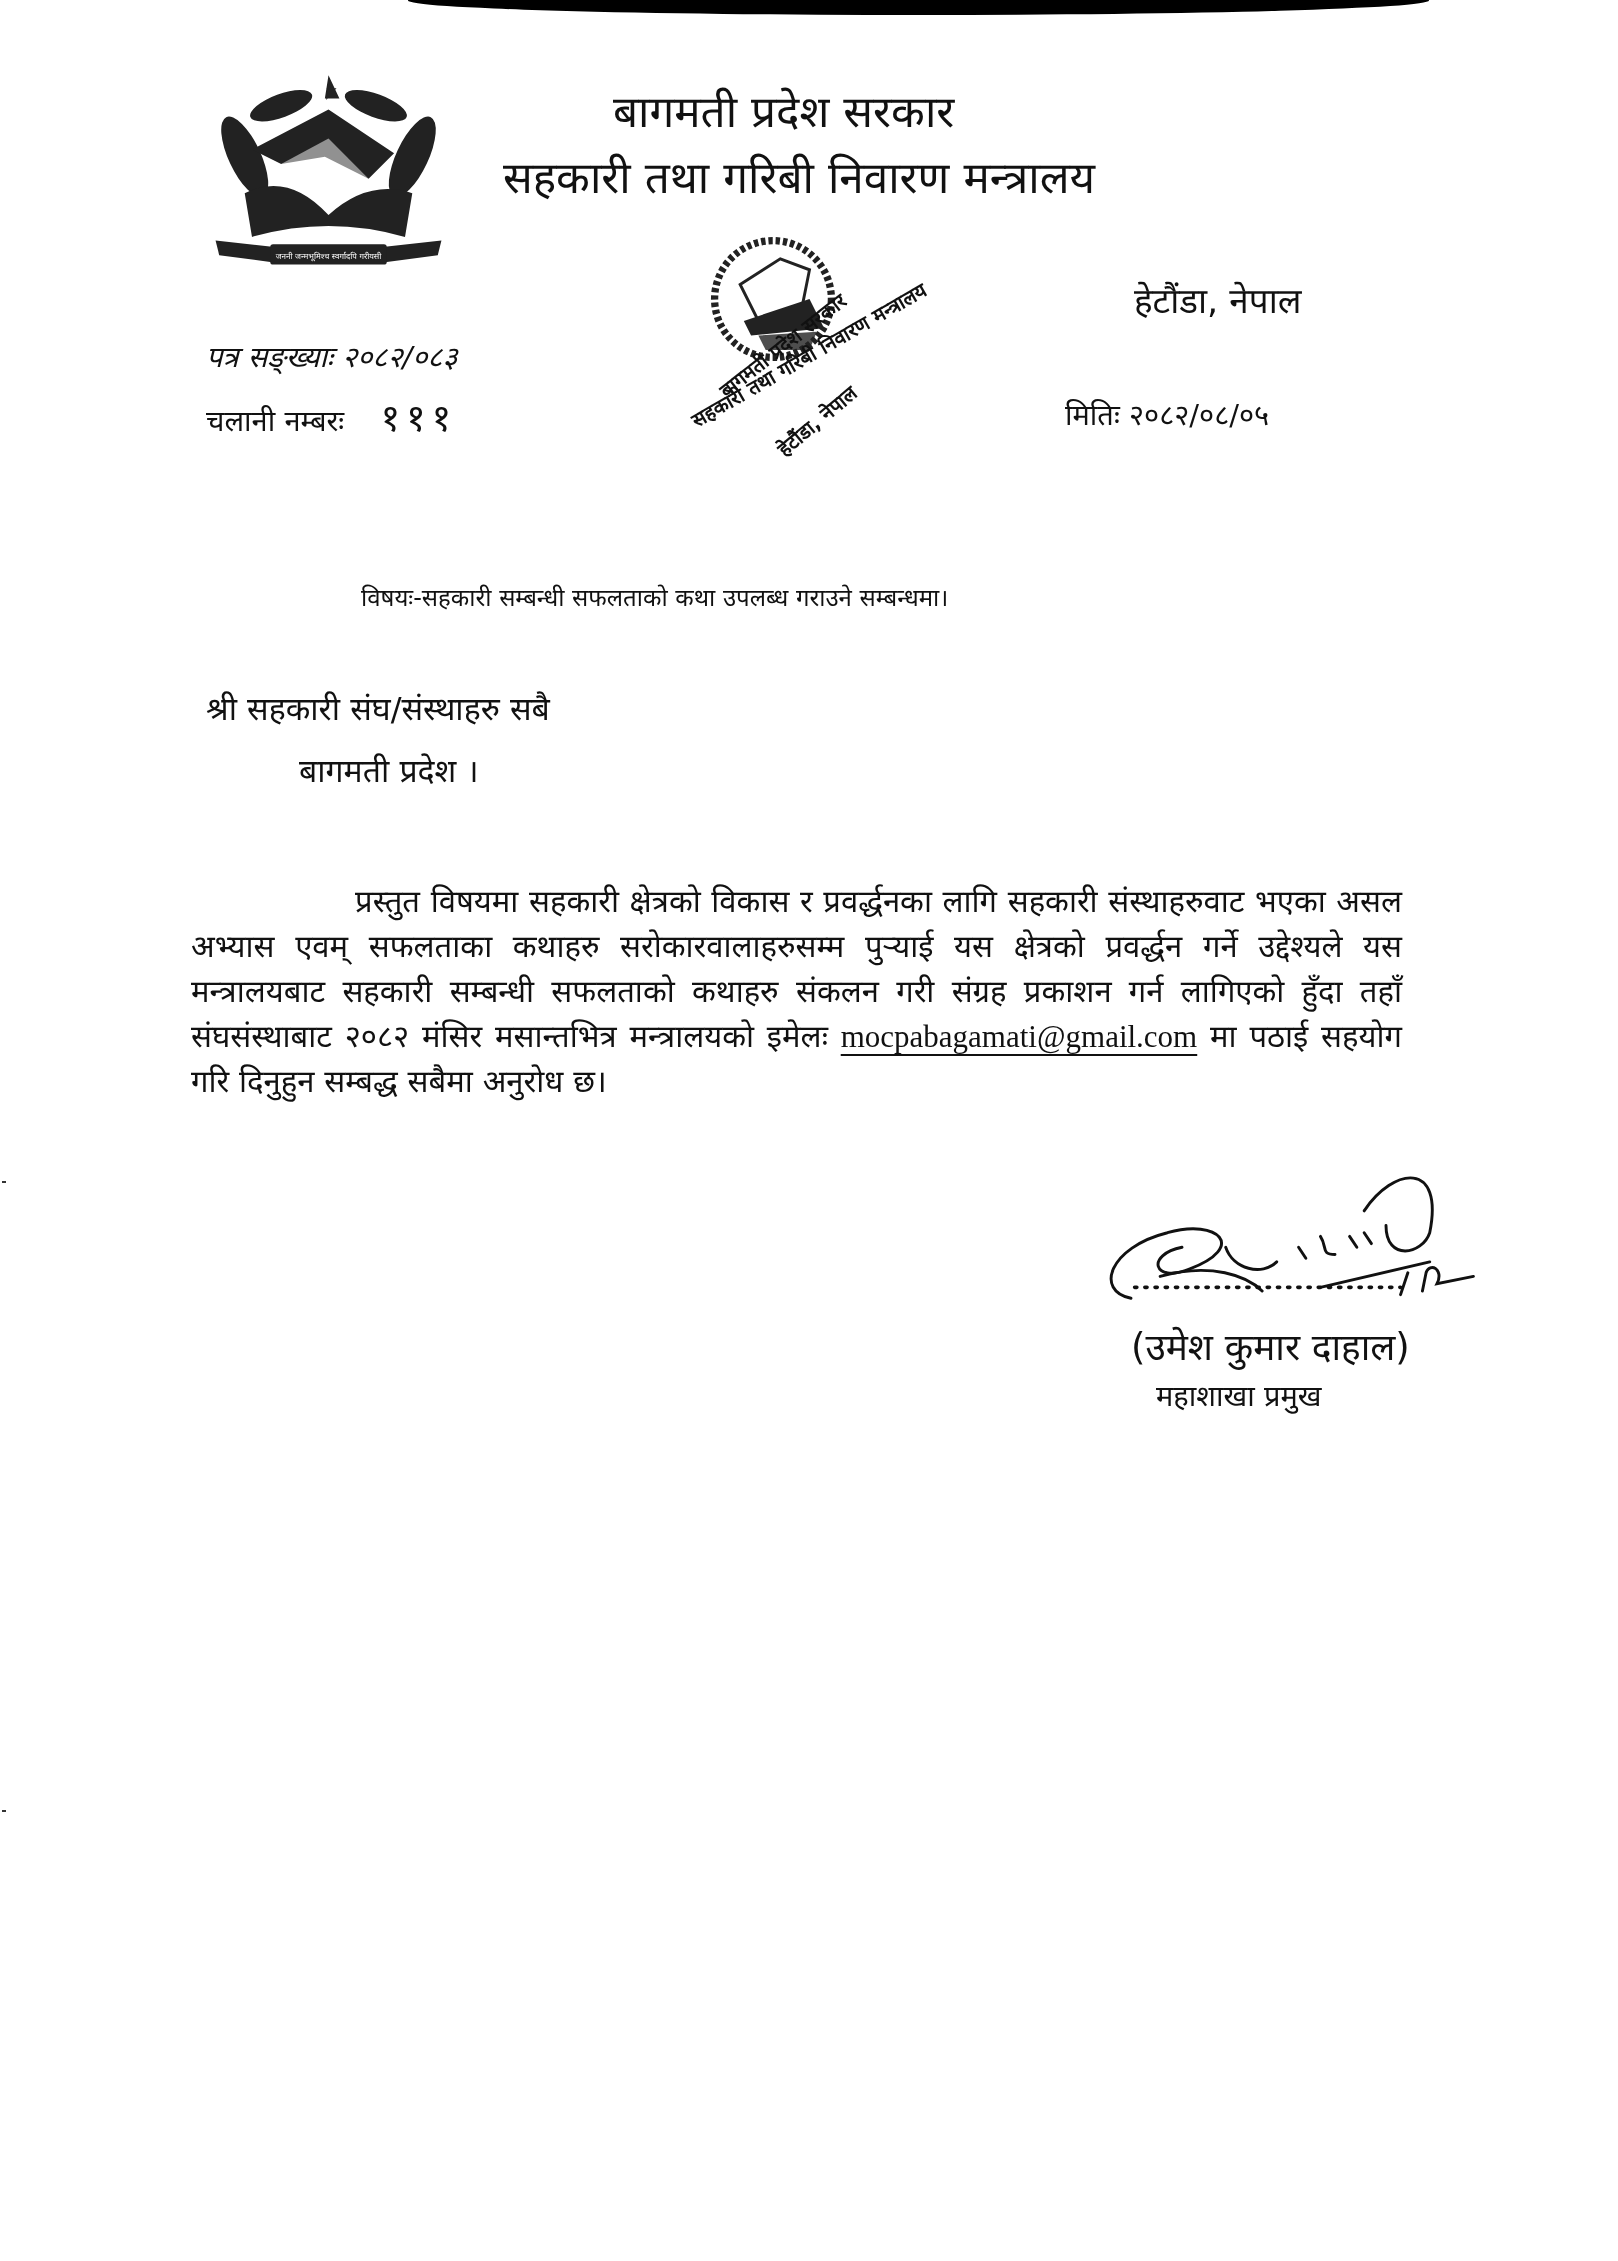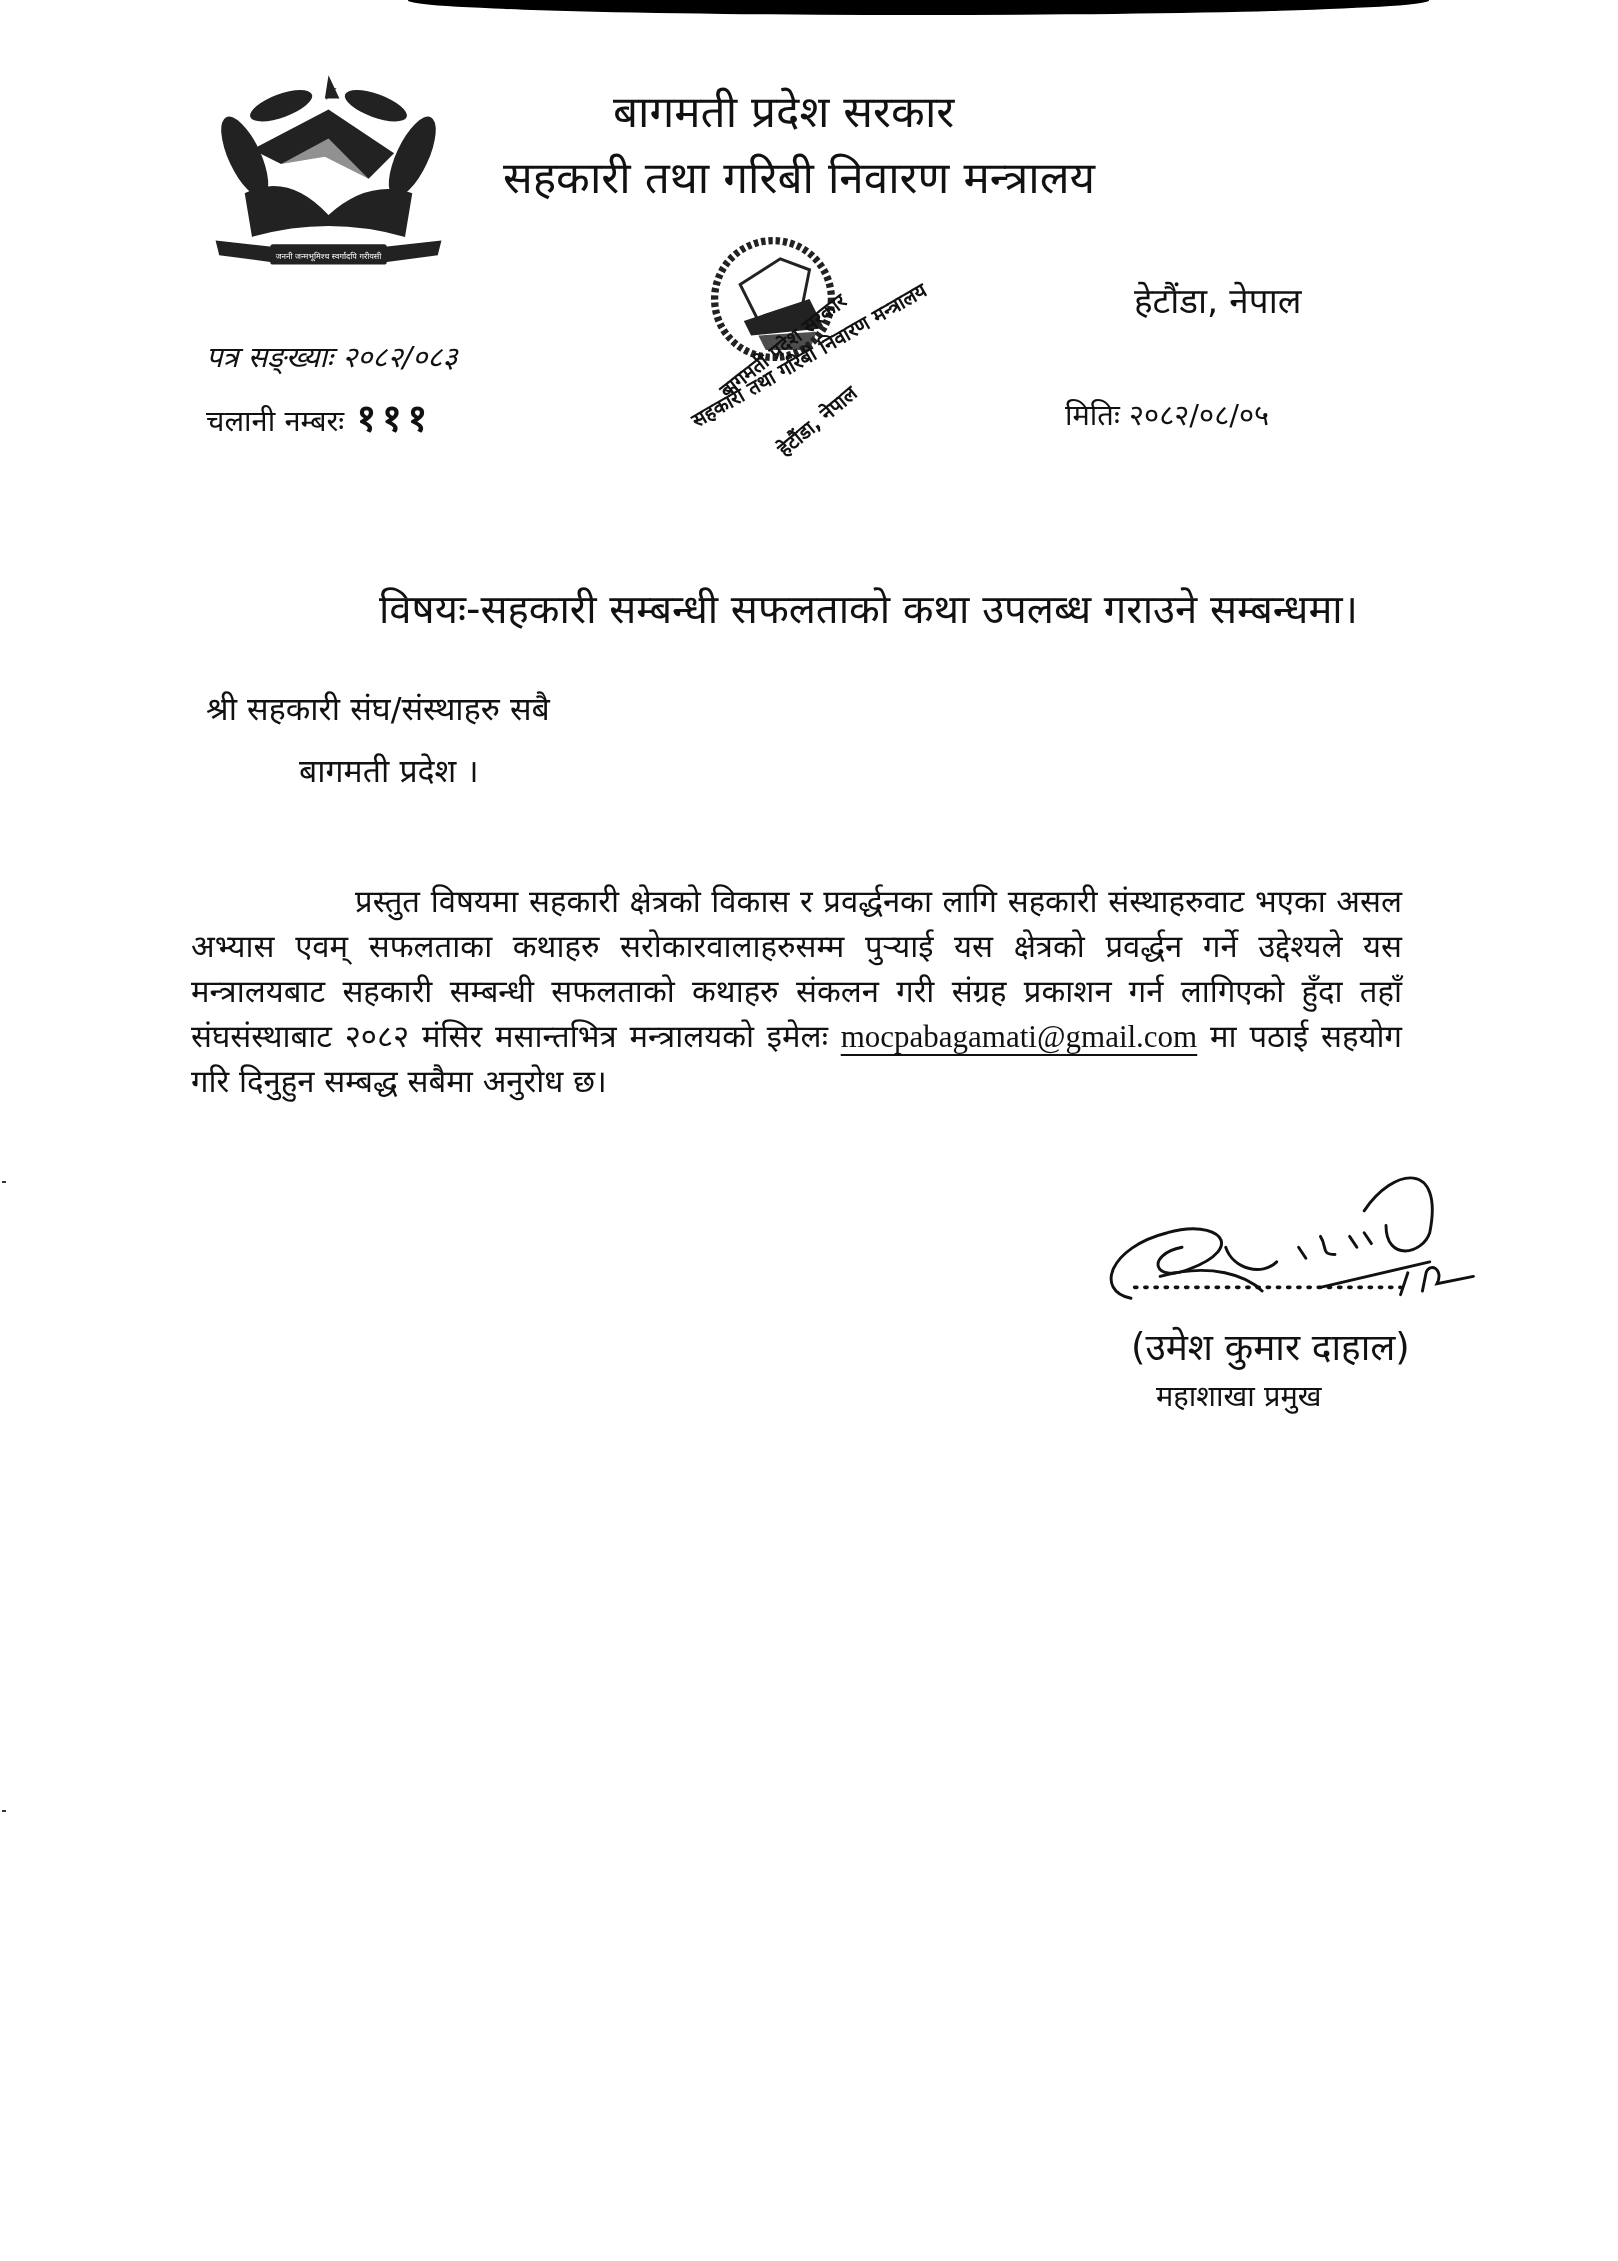--- a/index.html
+++ b/index.html
@@ -26,21 +26,21 @@
       transform-origin: left center; white-space: nowrap;
     }
     .header-line {
       position: absolute; font-size: 44px; white-space: nowrap; color: #111;
     }
     .meta {
       position: absolute; font-size: 29px; white-space: nowrap;
     }
     .subject {
       position: absolute; left: 361px; top: 580px;
-      font-size: 40px; white-space: nowrap; margin-left: 18px;
+      font-size: 24px; white-space: nowrap;
     }
     .addressee { position: absolute; font-size: 32px; white-space: nowrap; }
     .body-para {
       position: absolute; left: 191px; top: 879px; width: 1211px;
       font-size: 31px; line-height: 45px; text-align: justify;
       text-indent: 164px;
     }
     .email-link {
       font-family: "Liberation Serif", serif;
       text-decoration: underline; text-decoration-thickness: 2.2px;
@@ -91,21 +91,21 @@
 </div>
 
 <div class="meta" style="left:1134px; top:276px; font-size:35px;">हेटौंडा, नेपाल</div>
 
 <div class="meta" style="left:206px; top:336px;font-style:italic;">
   <span>पत्र सङ्ख्याः</span>
   <span>२०८२/०८३</span>
 </div>
 <div class="meta" style="left:206px; top:390px;">
   <span>चलानी नम्बरः</span>
-  <span style="font-size:38px; margin-left:3px; letter-spacing:5.8px;font-weight:bold;">१११</span>
+  <span style="font-size:38px; margin-left:27px; letter-spacing:5.8px;">१११</span>
 </div>
 <div class="meta" style="left:1065px; top:394px;text-align:center;">
   <span>मितिः</span>
   <span>२०८२/०८/०५</span>
 </div>
 
 <div class="subject">विषयः-सहकारी सम्बन्धी सफलताको कथा उपलब्ध गराउने सम्बन्धमा।</div>
 
 <div class="addressee" style="left:206px; top:686px;">श्री सहकारी संघ/संस्थाहरु सबै</div>
 <div class="addressee" style="left:299px; top:748px;">बागमती प्रदेश ।</div>

